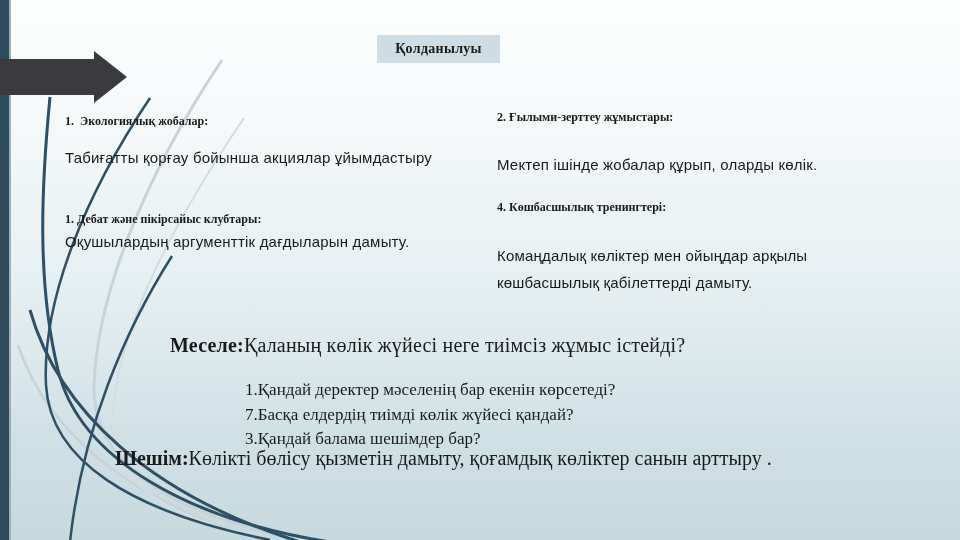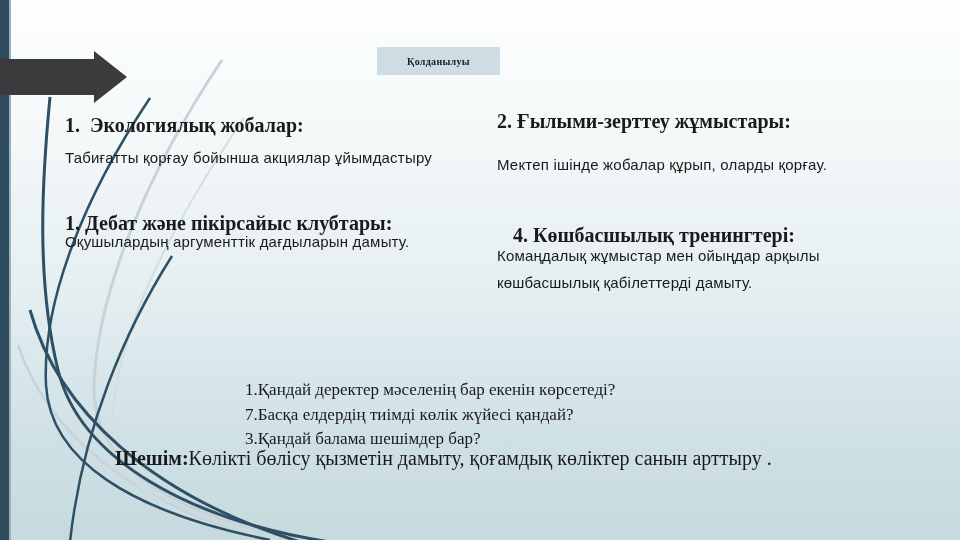--- a/index.html
+++ b/index.html
@@ -16,26 +16,26 @@
     background: #2e4b5e; border-right: 2px solid #9bb0ba;
   }
 
   .swoosh { position: absolute; left: 0; top: 0; width: 960px; height: 540px; pointer-events: none; }
 
   .arrow-shape { position: absolute; left: 0; top: 0; }
 
   .title-box {
     position: absolute; left: 377px; top: 35px; width: 123px; height: 28px;
     background: #cddde3; display: flex; align-items: center; justify-content: center;
-    font-weight: bold; font-size: 10px; letter-spacing: 0.3px; margin-top: 12px;
+    font-weight: bold; font-size: 14px; letter-spacing: 0.3px;
   }
 
   .grid-heading {
     position: absolute; font-family: "Liberation Serif", serif;
-    font-weight: bold; font-size: 20px; white-space: pre-wrap;
+    font-weight: bold; font-size: 12px; white-space: pre-wrap;
   }
   .grid-body {
     position: absolute; font-family: "Liberation Sans", sans-serif;
     font-size: 15px; line-height: 27px; letter-spacing: 0.2px;
   }
 
   .problem-line {
     position: absolute; left: 170px; top: 334px;
     font-size: 20px; letter-spacing: 0.2px;
   }
@@ -71,28 +71,31 @@
   <svg class="arrow-shape" width="130" height="110" viewBox="0 0 130 110" xmlns="http://www.w3.org/2000/svg">
     <polygon points="0,59 94,59 94,51 127,77 94,103 94,95 0,95" fill="#3b3b3d"></polygon>
   </svg>
 
   <div class="title-box">Қолданылуы</div>
 
   <div class="grid-heading" style="left:65px; top:114px;">1.  Экологиялық жобалар:</div>
   <div class="grid-body" style="left:65px; top:144px; width:410px;">Табиғатты қорғау бойынша акциялар ұйымдастыру</div>
 
   <div class="grid-heading" style="left:497px; top:110px;">2. Ғылыми-зерттеу жұмыстары:</div>
-  <div class="grid-body" style="left:497px; top:151px; width:410px;">Мектеп ішінде жобалар құрып, оларды қорғау.</div>
+  <div class="grid-body" style="left:497px; top:151px; width:410px;">Мектеп ішінде жобалар құрып, оларды көлік.</div>
 
   <div class="grid-heading" style="left:65px; top:212px;">1. Дебат және пікірсайыс клубтары:</div>
   <div class="grid-body" style="left:65px; top:228px; width:410px;">Оқушылардың аргументтік дағдыларын дамыту.</div>
 
-  <div class="grid-heading" style="left:497px; top:224px;margin-left:16px;">4. Көшбасшылық тренингтері:</div>
-  <div class="grid-body" style="left:497px; top:242px; width:380px;">Комаңдалық жұмыстар мен ойыңдар арқылы көшбасшылық қабілеттерді дамыту.</div>
+  <div class="grid-heading" style="left:497px; top:200px;">4. Көшбасшылық тренингтері:</div>
+  <div class="grid-body" style="left:497px; top:242px; width:380px;">Комаңдалық көліктер мен ойыңдар арқылы көшбасшылық қабілеттерді дамыту.</div>
 
+  <div class="problem-line">
+    <b>Меселе:</b><span>Қаланың көлік жүйесі неге тиімсіз жұмыс істейді?</span>
+  </div>
 
   <div class="question-list">
     <div>1.Қандай деректер мәселенің бар екенін көрсетеді?</div>
     <div>7.Басқа елдердің тиімді көлік жүйесі қандай?</div>
     <div>3.Қандай балама шешімдер бар?</div>
   </div>
 
   <div class="solution-line">
     <b>Шешім:</b><span>Көлікті бөлісу қызметін дамыту, қоғамдық көліктер санын арттыру .</span>
   </div>

